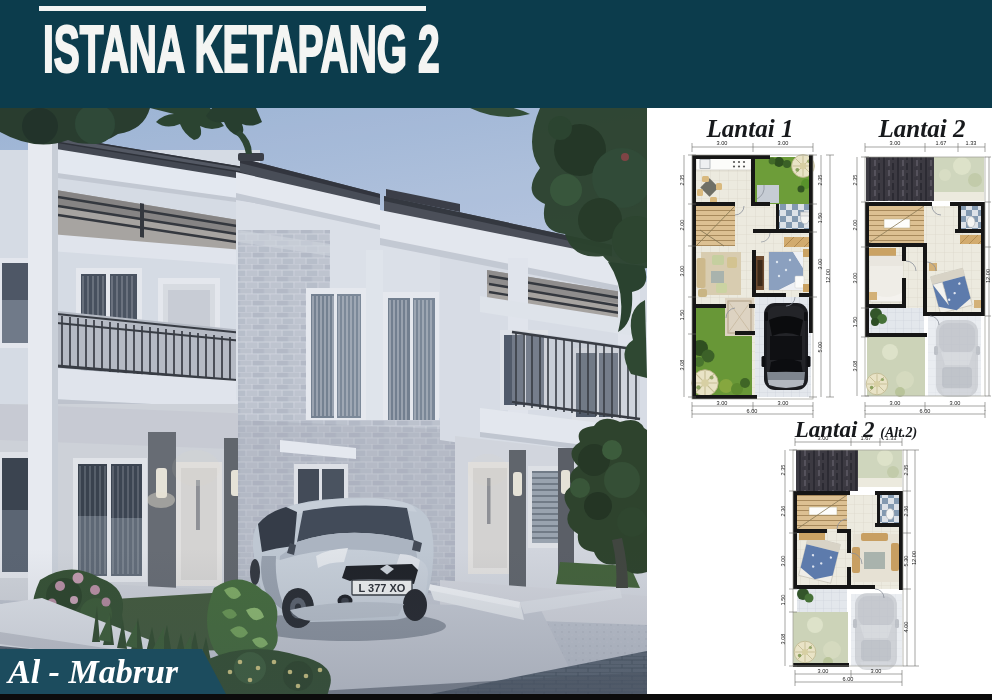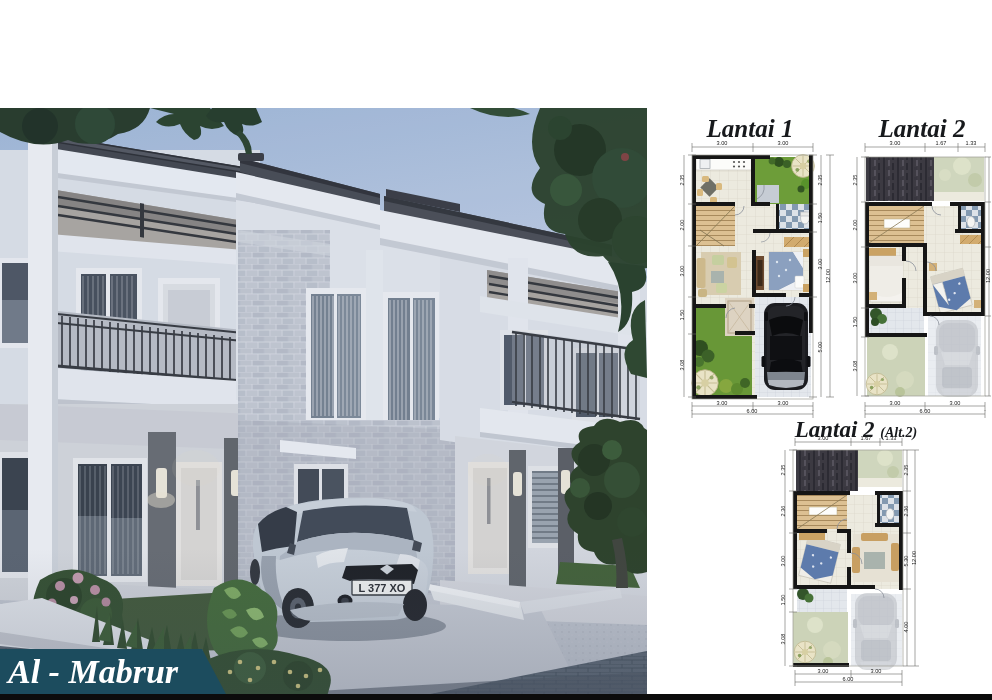--- a/index.html
+++ b/index.html
@@ -9,20 +9,26 @@
   #hdr .title{position:absolute;left:43px;top:16px;font-weight:bold;font-size:66px;line-height:66px;color:#f4f5f3;-webkit-text-stroke:2.2px #f4f5f3;transform:scaleX(0.59);transform-origin:0 0;white-space:nowrap}
   #photo{position:absolute;left:0;top:108px}
   #plans{position:absolute;left:647px;top:108px;background:#fff}
   #banner{position:absolute;left:0;top:649px;width:228px;height:45px}
   #footer{position:absolute;left:0;top:694px;width:992px;height:6px;background:#0c0c0c}
 </style>
 </head>
 <body>
 <div id="page">
 
+  <div id="hdr">
+
+    <div class="rule"></div>
+
+    <div class="title">ISTANA KETAPANG 2</div>
+  </div>
 
   <svg id="photo" width="647" height="587" viewBox="0 108 647 587">
     <defs>
       <linearGradient id="sky" x1="0" y1="0" x2="0.25" y2="1">
         <stop offset="0" stop-color="#9db6d8"></stop>
         <stop offset="0.5" stop-color="#b8c9e2"></stop>
         <stop offset="1" stop-color="#d8e1ef"></stop>
       </linearGradient>
       <pattern id="stone" width="24" height="12" patternUnits="userSpaceOnUse">
         <rect width="24" height="12" fill="#bcc2cc"></rect>

